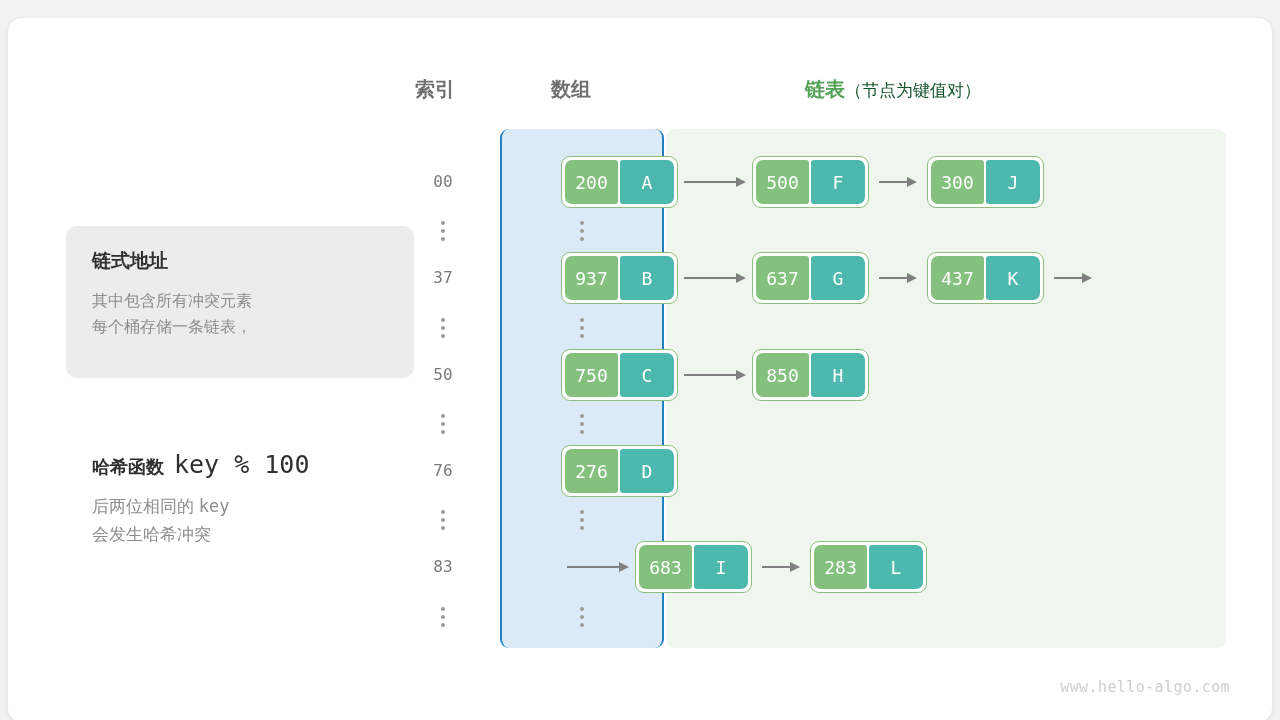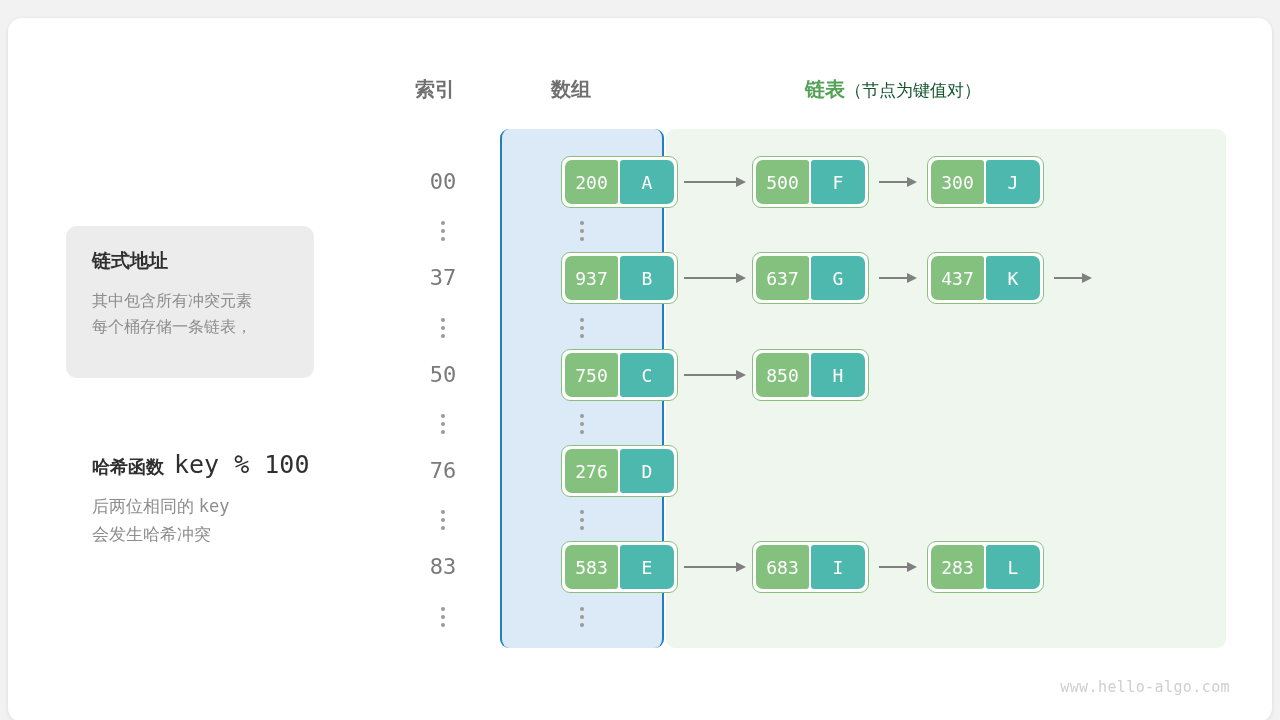--- a/index.html
+++ b/index.html
@@ -72,21 +72,21 @@
     height: 56px;
     width: 1264px;
   }
   .idx {
     position: absolute;
     left: 400px;
     width: 70px;
     text-align: center;
     line-height: 56px;
     font-family: "DejaVu Sans Mono", monospace;
-    font-size: 22px;
+    font-size: 16px;
     color: #7a7a7a;
   }
 
   
   .dots-row { position: absolute; height: 42px; width: 1264px; }
   .vdots {
     position: absolute;
     width: 70px;
     height: 42px;
     display: flex;
@@ -174,21 +174,21 @@
   }
   
   .arrow.cross { width: 62px; margin: 0 6px; }
   .arrow.cross .shaft { width: 52px; }
 
   
   .info-card {
     position: absolute;
     left: 58px;
     top: 208px;
-    width: 248px;
+    width: 348px;
     height: 152px;
     background: #ececec;
     border-radius: 11px;
     box-sizing: border-box;
     padding: 22px 26px;
   }
   .info-title {
     font-size: 19px;
     font-weight: bold;
     color: #2f2f2f;
@@ -329,24 +329,20 @@
         <div class="chain">
           <div class="node">
             <div class="cell cell-key">276</div>
             <div class="cell cell-val">D</div>
           </div>
         </div>
       </div>
       <div class="row" style="top: 521px;">
         <div class="idx">83</div>
         <div class="chain">
-          <div class="node">
-            <div class="cell cell-key">583</div>
-            <div class="cell cell-val">E</div>
-          </div>
           <div class="arrow cross">
             <span class="shaft"></span>
             <span class="head"></span>
           </div>
           <div class="node">
             <div class="cell cell-key">683</div>
             <div class="cell cell-val">I</div>
           </div>
           <div class="arrow">
             <span class="shaft"></span>

